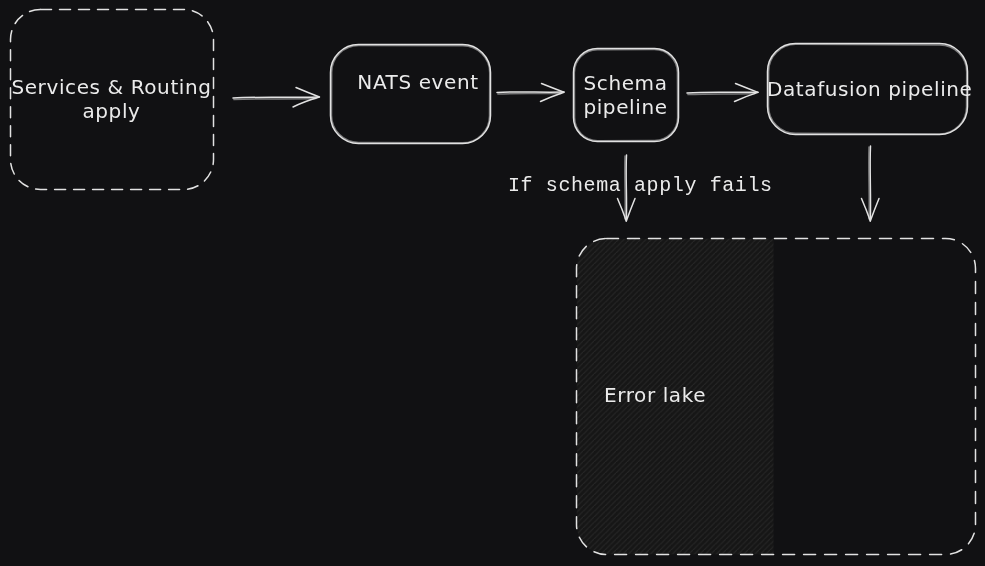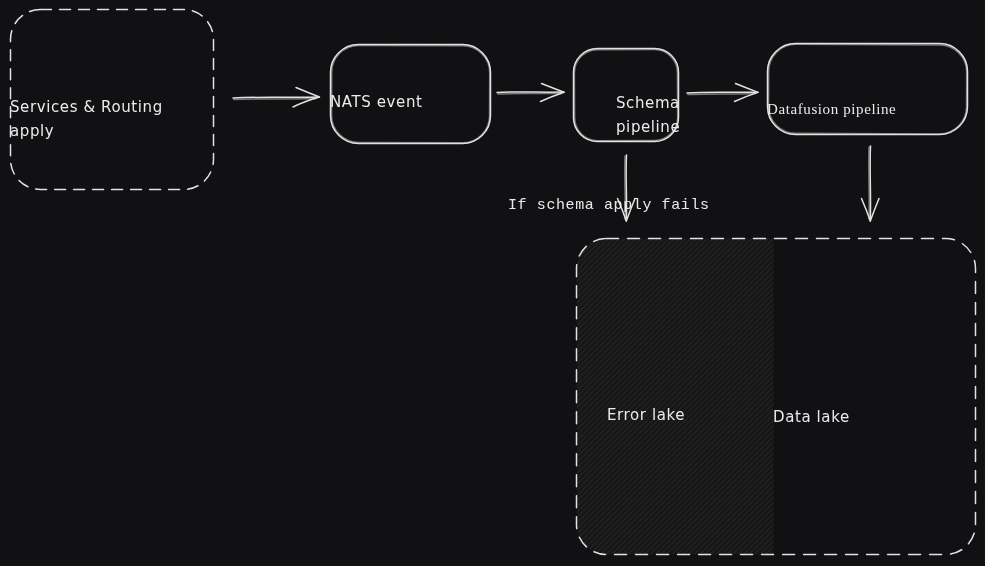--- a/index.html
+++ b/index.html
@@ -16,26 +16,26 @@
     background:var(--bg);
     overflow:hidden;
     font-family:"DejaVu Sans","Liberation Sans",sans-serif;
     color:var(--text);
   }
   svg.layer{position:absolute;left:0;top:0;}
   .s{fill:none;stroke:var(--stroke);stroke-width:1.5;stroke-linecap:round;stroke-linejoin:round;}
   .ghost{opacity:.5;}
   .label{
     position:absolute;
-    font-size:15px;
+    text-align:center;
+    font-size:20px;
     letter-spacing:.6px;
     line-height:24px;
     color:var(--text);
     white-space:nowrap;
-    margin-top:20px;
   }
   .label span{display:block;}
 </style>
 </head>
 <body>
 
 <div class="stage">
 
   <svg class="layer" width="985" height="566" viewBox="0 0 985 566">
     <defs>
@@ -104,26 +104,25 @@
 
   <div class="label" style="left:10px;top:75px;width:203px;">
     <span>Services &amp; Routing</span>
     <span>apply</span>
   </div>
 
   <div class="label" style="left:330px;top:70px;width:176px;">
     <span>NATS event</span>
   </div>
 
-  <div class="label" style="left:573px;top:71px;width:105px;padding-left:43px;">
+  <div class="label" style="left:573px;top:71px;width:105px;">
     <span>Schema</span>
     <span>pipeline</span>
   </div>
 
-  <div class="label" style="left:767px;top:77px;width:201px;font-family:Liberation Serif, serif;">Datafusion pipeline</div>
+  <div class="label" style="left:767px;top:77px;width:201px;">Datafusion pipeline</div>
 
   <div class="label" style="left:508px;top:174px;width:250px;font-family:Liberation Mono, monospace;">If schema apply fails</div>
 
-  <div class="label" style="left:607px;top:383px;width:198px;">Error lake</div>
+  <div class="label" style="left:556px;top:383px;width:198px;">Error lake</div>
 
-  <div class="label" style="left:773px;top:385px;width:203px;">Data lake</div>
 
 </div>
 
 </body></html>

